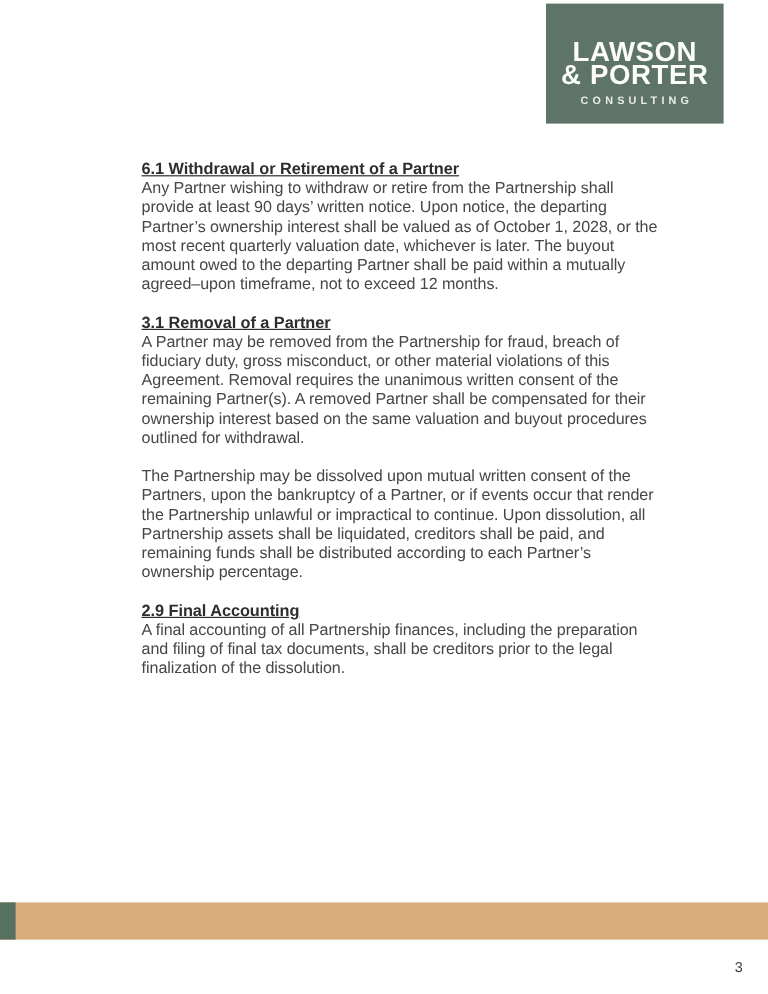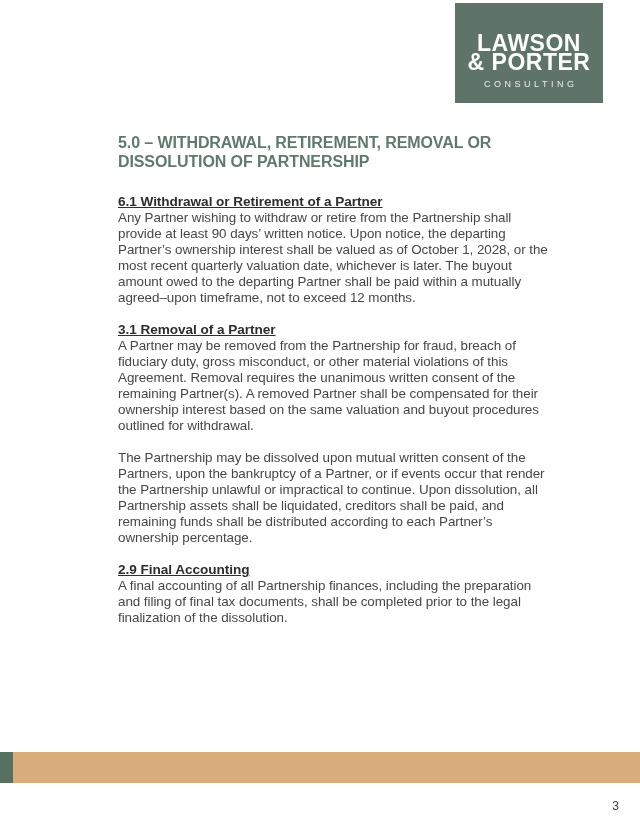--- a/index.html
+++ b/index.html
@@ -27,21 +27,21 @@
     color:#fdfdfc;
     display:flex;flex-direction:column;
     align-items:center;justify-content:center;
     text-align:center;
     padding-top:17px;box-sizing:border-box;
   }
   .logo-name{font-size:23px;line-height:19px;font-weight:600;letter-spacing:0.5px;}
   .logo-name span{display:block;}
   .logo-tagline{
     font-size:9px;letter-spacing:3.5px;margin-top:7px;
-    font-weight:400;color:#e9ede a;color:#e9edea;text-indent:3.5px;
+    font-weight:700;color:#e9ede a;color:#e9edea;text-indent:3.5px;
   }
   
   .content{position:absolute;left:118px;top:133px;width:476px;}
   .doc-heading{
     margin:0 0 23px 0;
     font-size:16px;line-height:19px;font-weight:700;
     letter-spacing:-0.1px;
     color:var(--heading-green);
     white-space:pre-line;
     text-transform:uppercase;
@@ -78,22 +78,20 @@
 
   <header class="logo">
     <div class="logo-name">
       <span>LAWSON</span>
       <span>&amp; PORTER</span>
     </div>
     <div class="logo-tagline">CONSULTING</div>
   </header>
 
   <main class="content">
-    <h1 class="doc-heading">5.0 – WITHDRAWAL, RETIREMENT, REMOVAL OR
-DISSOLUTION OF PARTNERSHIP</h1>
 
     <section class="doc-section">
       <h2 class="section-title">6.1 Withdrawal or Retirement of a Partner</h2>
       <p class="section-body">Any Partner wishing to withdraw or retire from the Partnership shall
 provide at least 90 days’ written notice. Upon notice, the departing
 Partner’s ownership interest shall be valued as of October 1, 2028, or the
 most recent quarterly valuation date, whichever is later. The buyout
 amount owed to the departing Partner shall be paid within a mutually
 agreed–upon timeframe, not to exceed 12 months.</p>
     </section>
@@ -113,21 +111,21 @@
 Partners, upon the bankruptcy of a Partner, or if events occur that render
 the Partnership unlawful or impractical to continue. Upon dissolution, all
 Partnership assets shall be liquidated, creditors shall be paid, and
 remaining funds shall be distributed according to each Partner’s
 ownership percentage.</p>
     </section>
 
     <section class="doc-section">
       <h2 class="section-title">2.9 Final Accounting</h2>
       <p class="section-body">A final accounting of all Partnership finances, including the preparation
-and filing of final tax documents, shall be completed prior to the legal
+and filing of final tax documents, shall be creditors prior to the legal
 finalization of the dissolution.</p>
     </section>
   </main>
 
   <footer>
     <div class="footer-bar"></div>
     <div class="footer-accent"></div>
     <div class="page-number">3</div>
   </footer>
 

